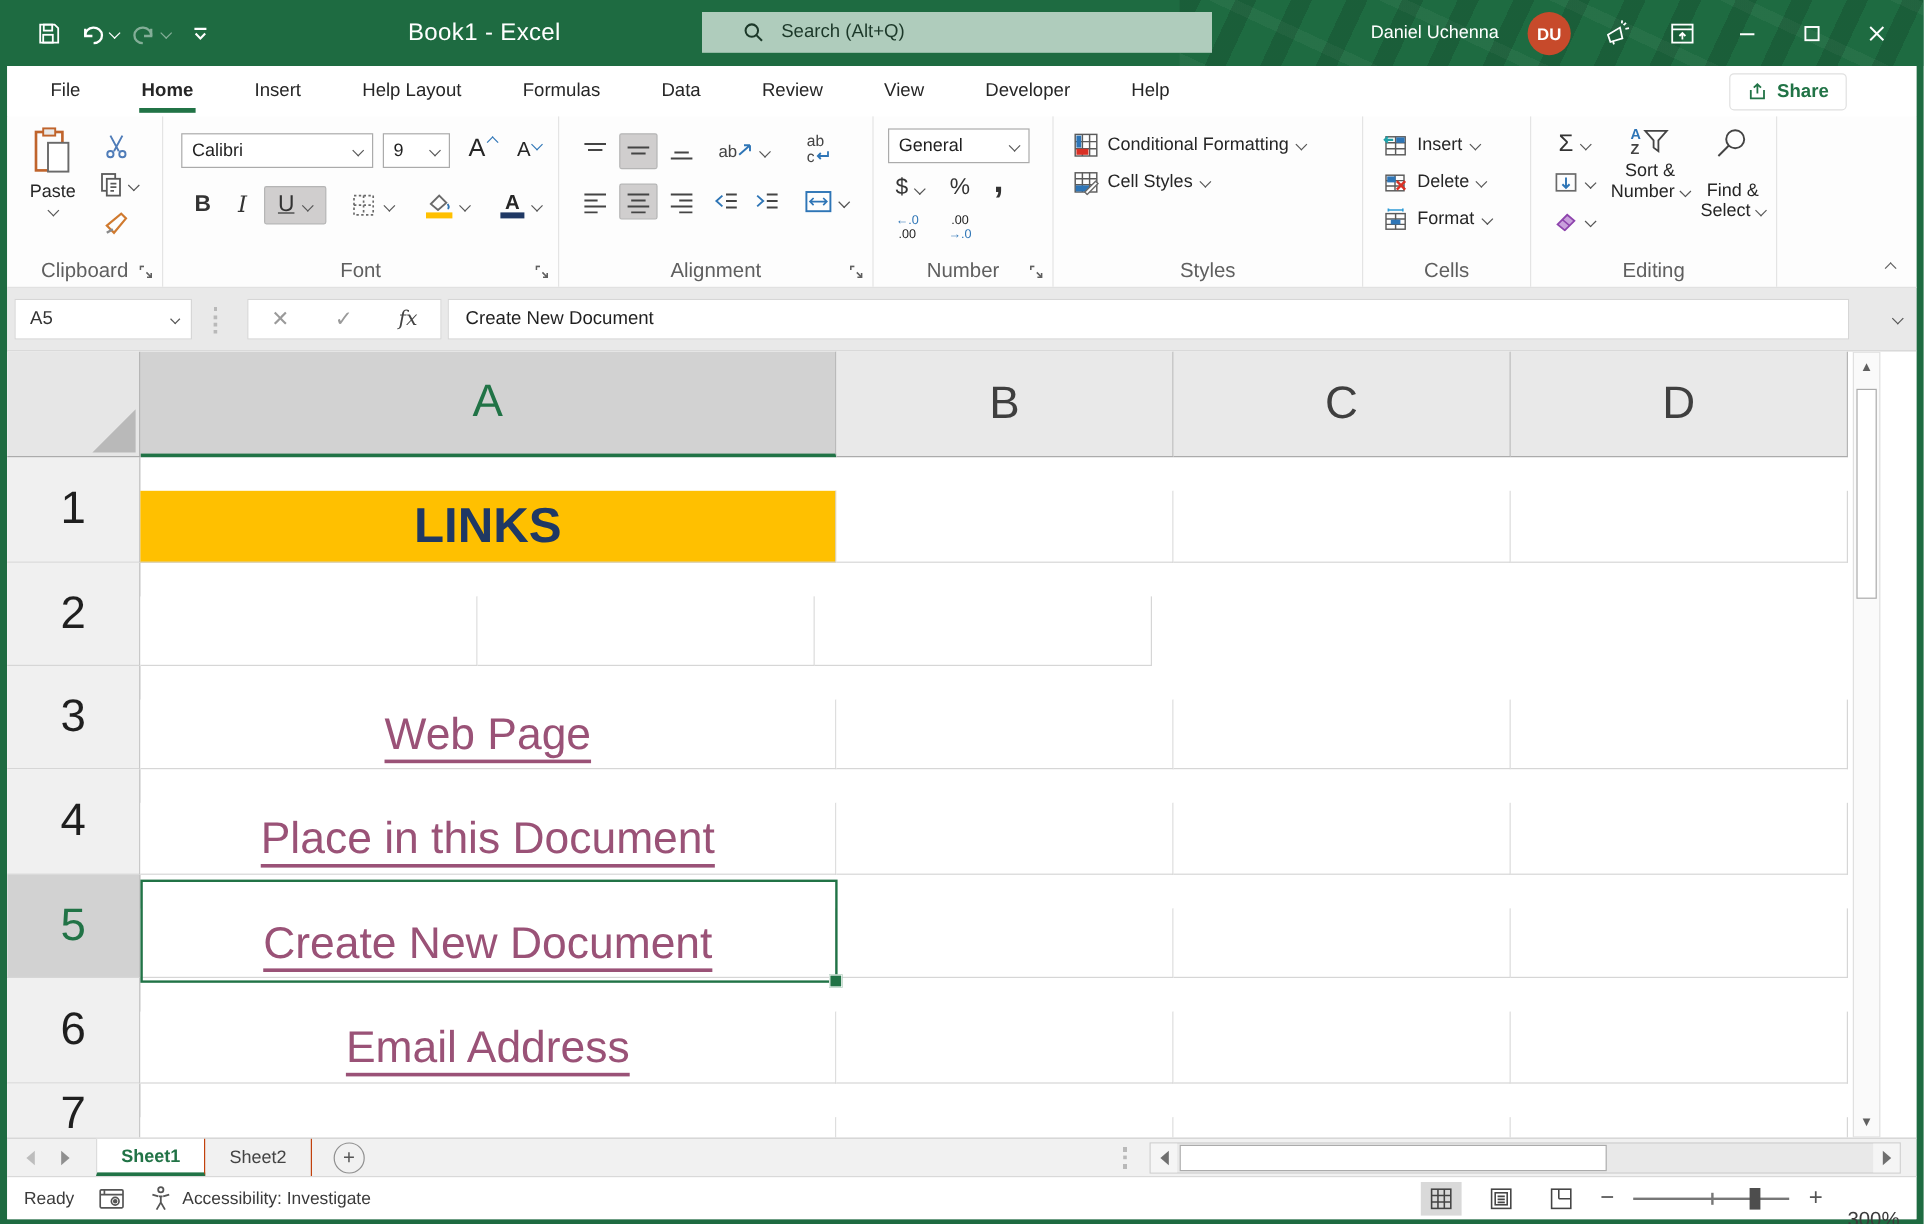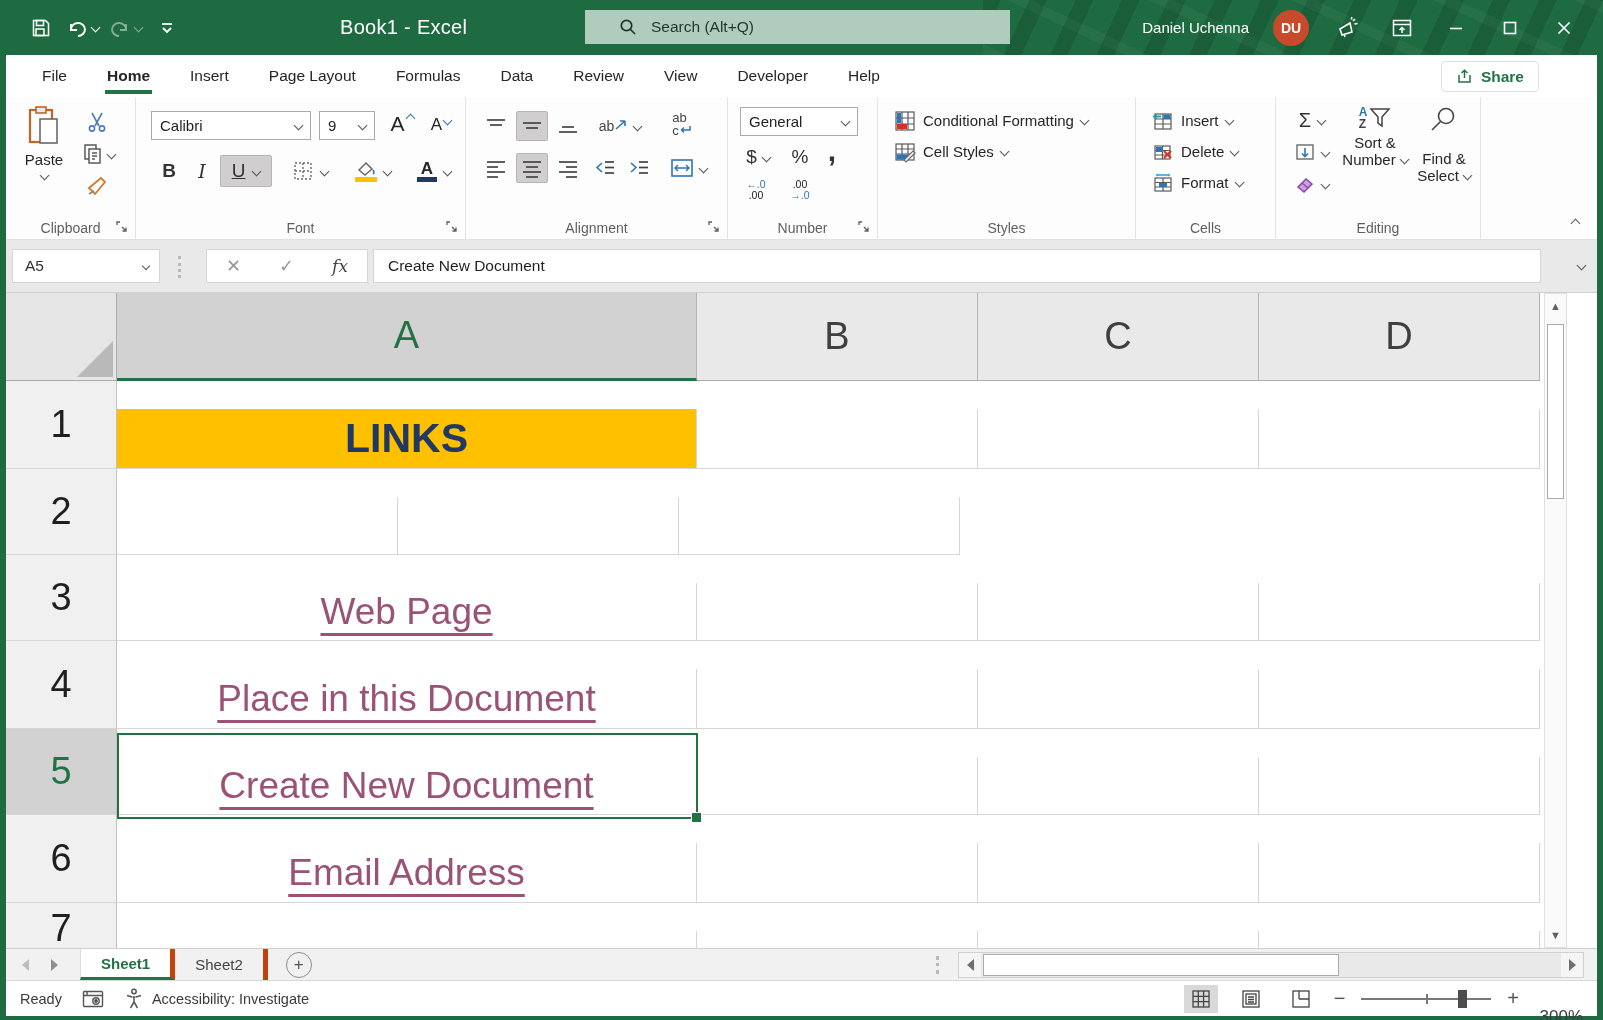--- a/index.html
+++ b/index.html
@@ -17,30 +17,30 @@
   .searchbox { position:absolute; left:585px; top:10px; width:425px; height:34px; background:#AFCCBC; display:flex; align-items:center; gap:14px; padding-left:34px; color:#1C3829; font-size:15.5px; z-index:2; cursor:text; }
   .tb-right { position:absolute; right:0; top:0; height:55px; display:flex; align-items:center; gap:24px; padding-right:24px; z-index:2; }
   .avatar { width:36px; height:36px; border-radius:50%; background:#C74A2B; color:#fff; font-size:14px; font-weight:bold; display:flex; align-items:center; justify-content:center; }
   .username { font-size:15px; }
   .winbtn { width:30px; height:30px; display:flex; align-items:center; justify-content:center; cursor:pointer; }
 
   
   .app { position:absolute; left:6px; top:55px; width:1591px; height:961px; background:#fff; display:flex; flex-direction:column; }
 
   
-  .tabrow { height:42px; display:flex; align-items:center; padding-left:20px; gap:8px; background:#fff; position:relative; }
+  .tabrow { height:42px; display:flex; align-items:center; padding-left:20px; gap:19px; background:#fff; position:relative; }
   .rtab { padding:0 16px; height:42px; display:flex; align-items:center; font-size:15.5px; color:#262626; cursor:pointer; position:relative; }
   .rtab.active { font-weight:bold; }
   .rtab.active::after { content:""; position:absolute; left:14px; right:14px; bottom:3px; height:4px; background:#217346; }
   .share-btn { position:absolute; right:58px; top:6px; height:31px; border:1px solid #E0E0E0; border-radius:4px; background:#fff; display:flex; align-items:center; gap:8px; padding:0 14px; color:#217346; font-size:15.5px; font-weight:bold; cursor:pointer; }
 
   
   .ribbon { height:143px; background:#FDFDFD; border-bottom:1px solid #E1E1E1; display:flex; position:relative; }
   .rgroup { position:relative; border-right:1px solid #E4E4E4; height:100%; flex:none; }
-  .glabel { position:absolute; bottom:3px; left:0; right:0; text-align:center; font-size:14px; color:#5F5F5F; }
+  .glabel { position:absolute; bottom:3px; left:0; right:0; text-align:center; font-size:17px; color:#5F5F5F; }
   .launcher { position:absolute; bottom:5px; right:5px; width:14px; height:14px; cursor:pointer; }
   .cv { display:inline-block; width:7px; height:7px; border-right:1.6px solid #555; border-bottom:1.6px solid #555; transform:rotate(45deg); flex:none; }
   .cv.w { border-color:#fff; } .cv.up { transform:rotate(225deg); }
   .combo { background:#fff; border:1px solid #ABABAB; display:flex; align-items:center; justify-content:space-between; padding:0 8px; font-size:15px; color:#1f1f1f; cursor:pointer; }
   .mini { display:flex; align-items:center; justify-content:center; border-radius:2px; cursor:pointer; }
   .pressed { background:#D0CECE; border:1px solid #B5B5B5; }
   .ico-lines line { stroke:#444; stroke-width:1.7; }
   .cellgrid { stroke:#5a5a5a; fill:none; stroke-width:1.2; }
   .two9 { font-size:10.5px; line-height:11px; color:#222; text-align:center; cursor:pointer; }
   .bigbtn { display:flex; flex-direction:column; align-items:center; justify-content:flex-start; cursor:pointer; font-size:15px; color:#262626; }
@@ -76,21 +76,21 @@
   .vscroll { position:absolute; right:30px; top:0; width:23px; height:655px; background:#FAFAFA; border:1px solid #E0E0E0; }
   .vs-arrow { height:24px; display:flex; align-items:center; justify-content:center; color:#606060; font-size:11px; cursor:pointer; }
   .vs-thumb { position:absolute; left:2px; right:2px; top:30px; height:175px; background:#fff; border:1px solid #ABABAB; cursor:grab; }
   .vs-down { position:absolute; bottom:0; left:0; right:0; }
 
   
   .sheetbar { height:32px; background:#F1F1F1; border-top:1px solid #D0D0D0; display:flex; align-items:stretch; position:relative; font-size:15px; }
   .snav { display:flex; align-items:center; gap:22px; padding:0 22px 0 16px; }
   .tri { width:0; height:0; border-top:6px solid transparent; border-bottom:6px solid transparent; cursor:pointer; }
   .tri.l { border-right:7px solid #BDBDBD; } .tri.r { border-left:7px solid #8F8F8F; }
-  .stab { display:flex; align-items:center; padding:0 20px; color:#444; cursor:pointer; border-right:5px solid #c2410c; }
+  .stab { display:flex; align-items:center; padding:0 20px; color:#444; cursor:pointer; border-right:1px solid #c2410c; }
   .stab.active { background:#fff; color:#217346; font-weight:bold; border-bottom:3px solid #217346; border-left:1px solid #DCDCDC; }
   .addsheet { width:26px; height:26px; border:1px solid #8F8F8F; border-radius:50%; color:#555; display:flex; align-items:center; justify-content:center; font-size:17px; margin:3px 0 0 18px; cursor:pointer; }
   .hgrip { position:absolute; left:930px; top:7px; height:18px; border-left:3px dotted #B9B9B9; }
   .hscroll { position:absolute; left:952px; right:13px; top:3px; height:26px; background:#E9E9E9; border:1px solid #D0D0D0; display:flex; align-items:center; }
   .hs-btn { width:22px; height:100%; background:#F5F5F5; display:flex; align-items:center; justify-content:center; cursor:pointer; }
   .hs-thumb { position:absolute; left:24px; width:356px; top:1px; bottom:1px; background:#fff; border:1px solid #ABABAB; cursor:grab; }
 
   
   .statusbar { height:36px; background:#FFF; border-top:1px solid #D9D9D9; display:flex; align-items:center; position:relative; font-size:14.5px; color:#3B3B3B; }
   .sb-left { display:flex; align-items:center; gap:20px; padding-left:14px; }
@@ -178,21 +178,21 @@
     </span>
   </div>
 </div>
 
 <div class="app">
 
   <div class="tabrow">
     <div class="rtab">File</div>
     <div class="rtab active">Home</div>
     <div class="rtab">Insert</div>
-    <div class="rtab">Page Layout</div>
+    <div class="rtab">Help Layout</div>
     <div class="rtab">Formulas</div>
     <div class="rtab">Data</div>
     <div class="rtab">Review</div>
     <div class="rtab">View</div>
     <div class="rtab">Developer</div>
     <div class="rtab">Help</div>
     <div class="share-btn">
       <svg width="17" height="17" viewBox="0 0 17 17" fill="none" stroke="#217346" stroke-width="1.5">
           <path d="M3 7 v7 h11 v-7"></path>
           <path d="M8.5 10 V2.5 M5.5 5 l3 -2.8 l3 2.8"></path>

